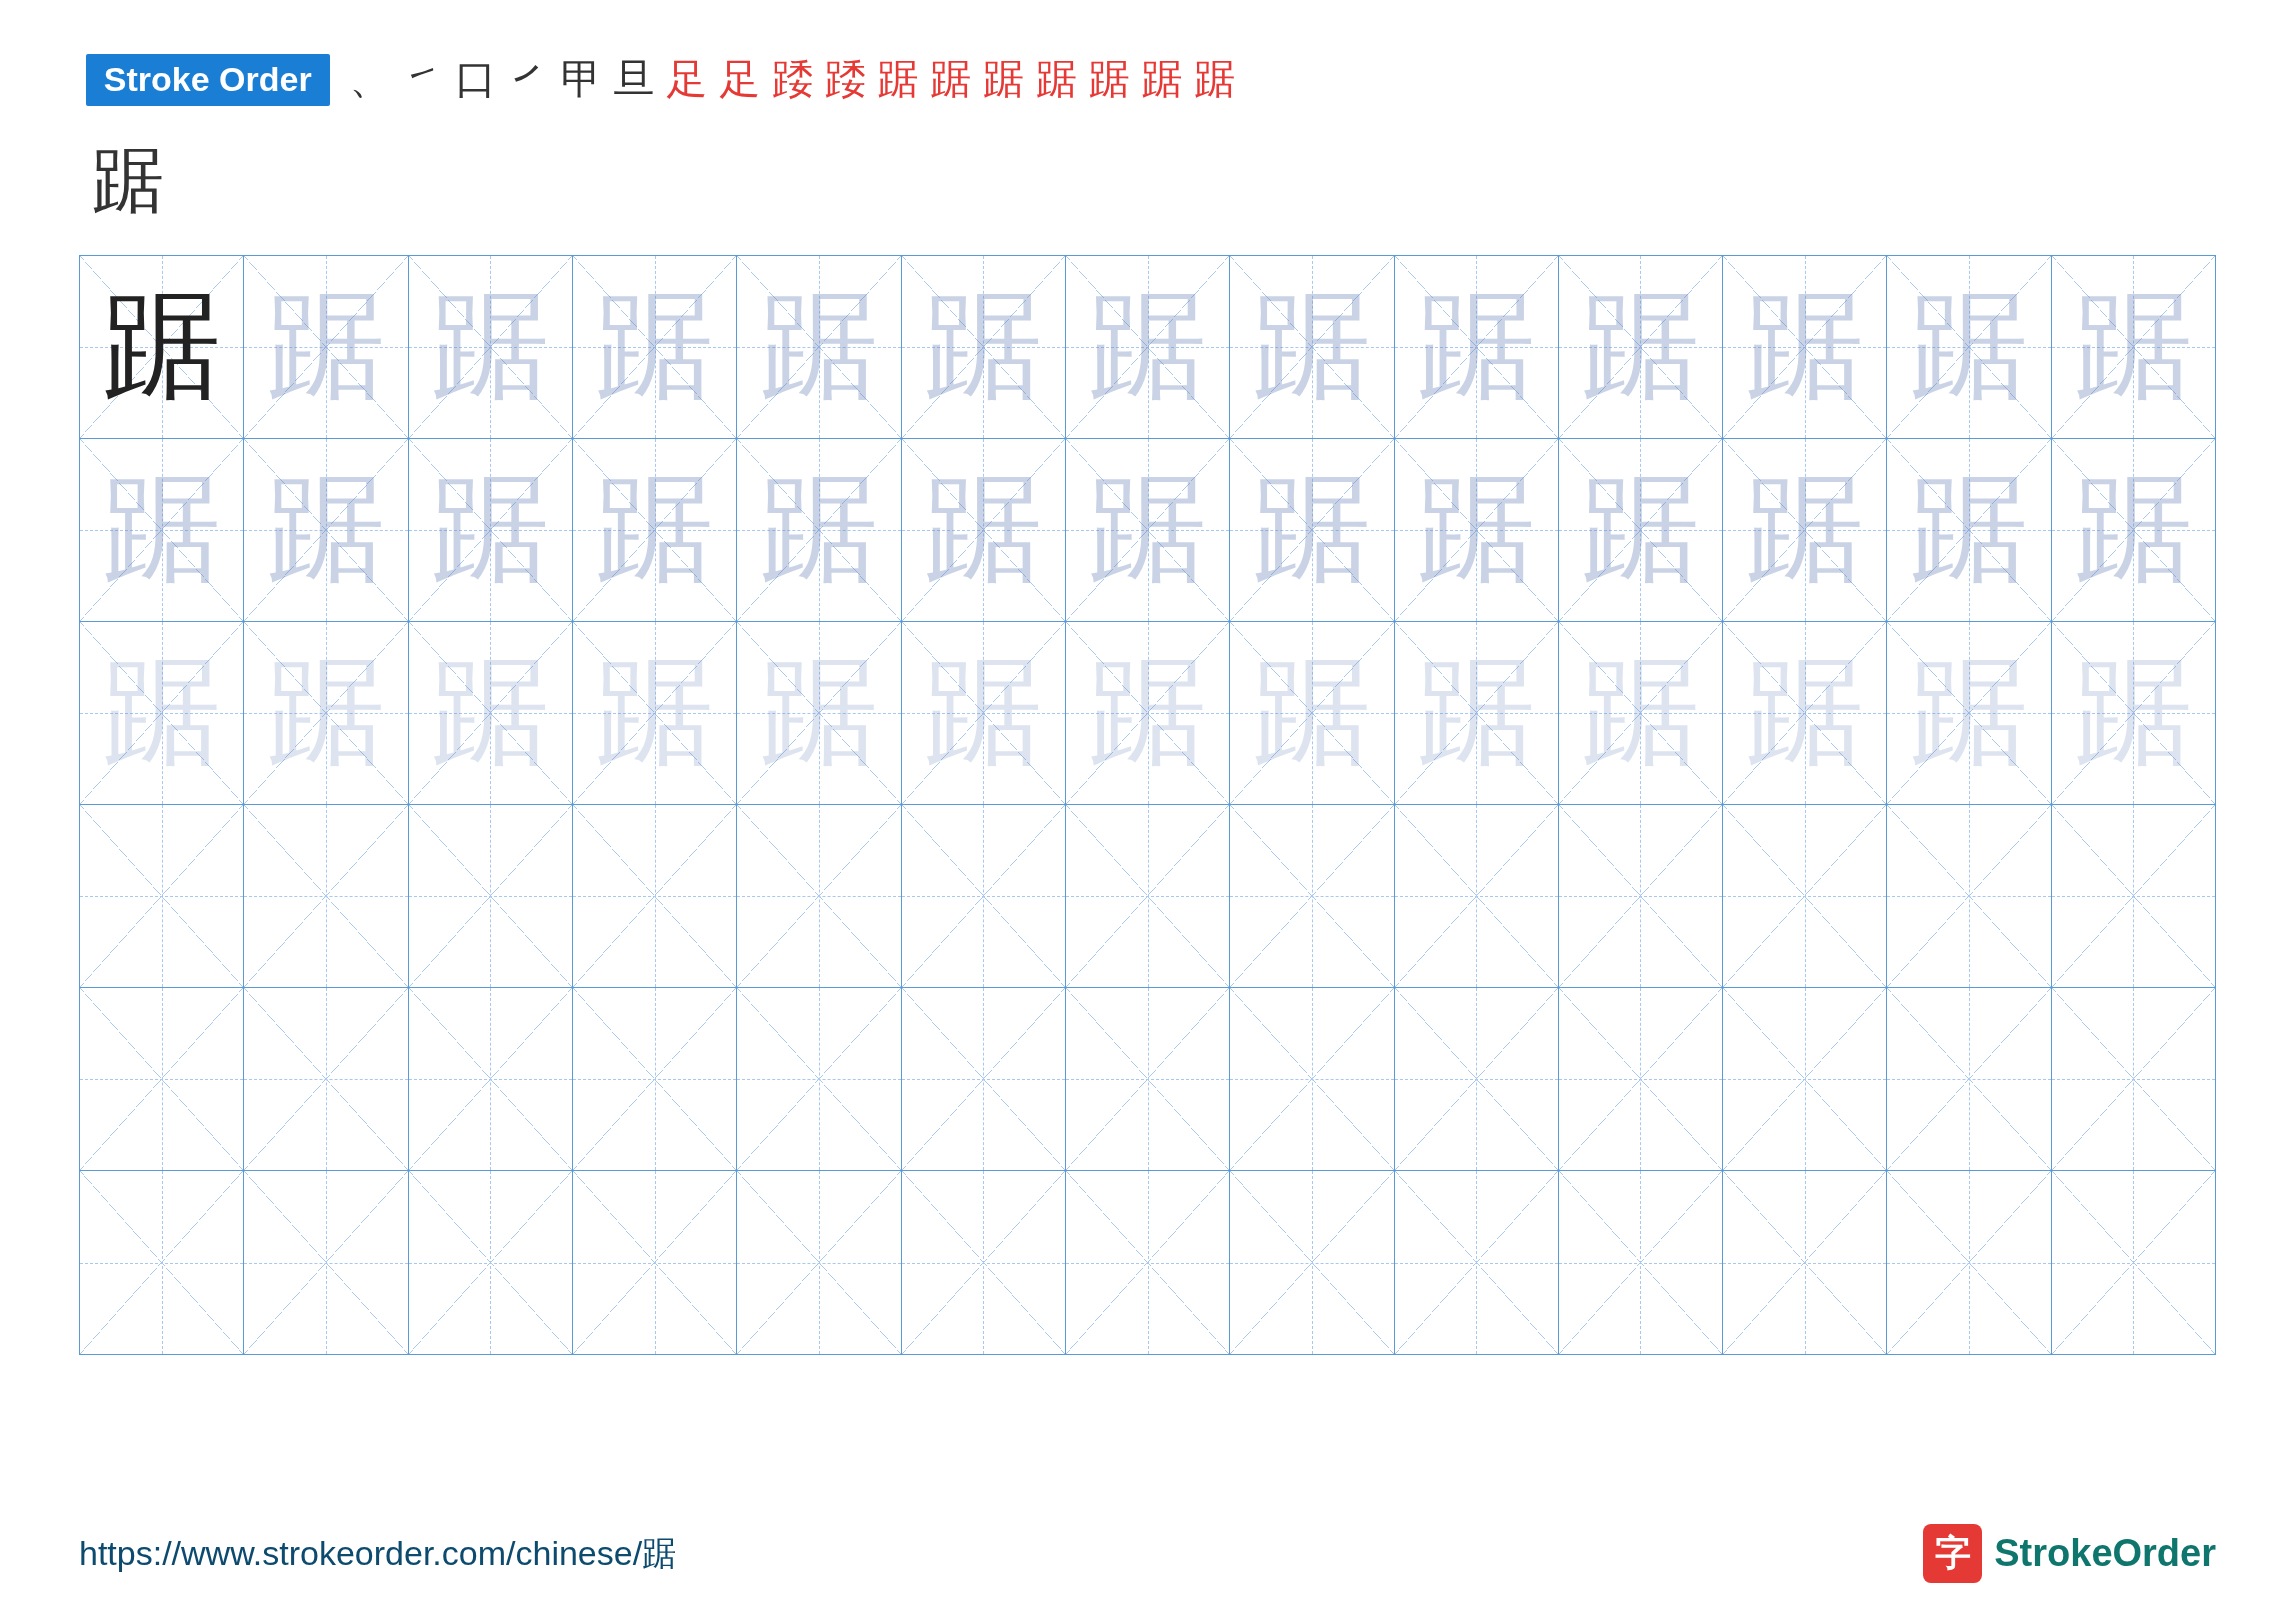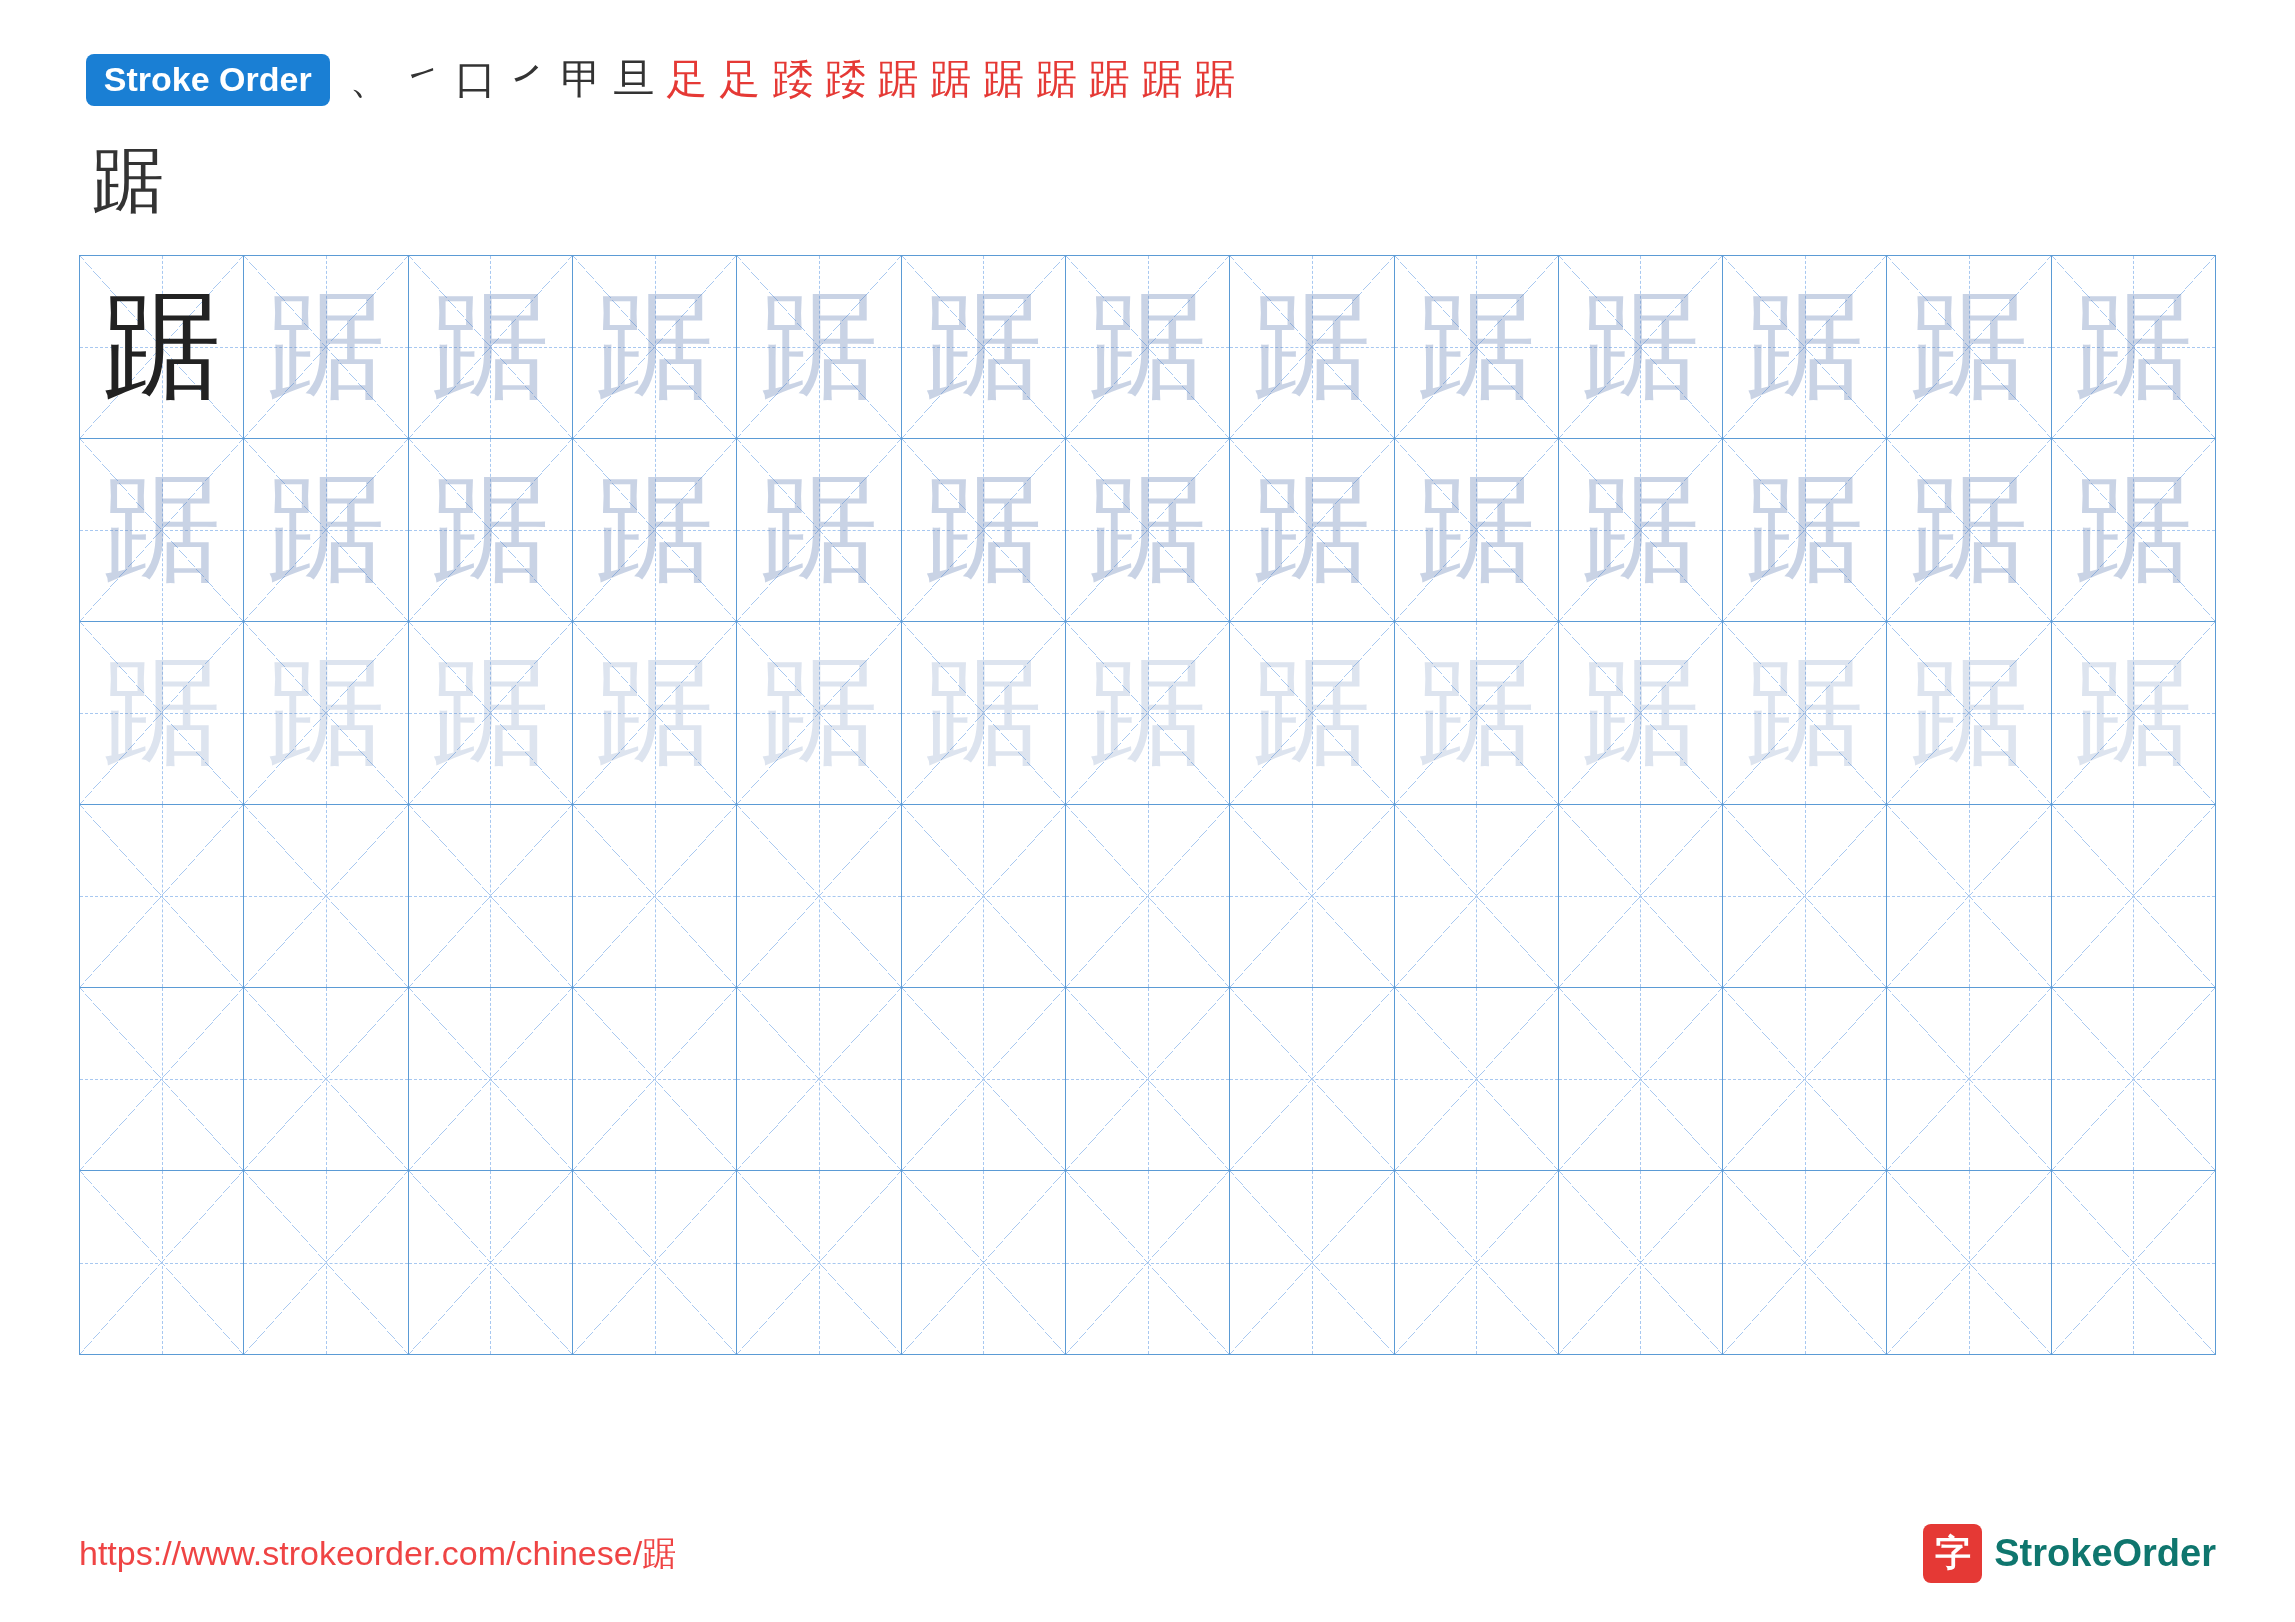--- a/index.html
+++ b/index.html
@@ -39,21 +39,21 @@
       gap: 19.6px;
       margin-bottom: 26px;
       padding-left: 6.5px;
     }
     .stroke-order-badge {
       background: #1a7fd4;
       color: white;
       font-size: 34px;
       font-weight: bold;
       padding: 6.5px 18.3px;
-      border-radius: 8px;
+      border-radius: 2px;
       white-space: nowrap;
     }
     .stroke-chars {
       display: flex;
       align-items: center;
       gap: 11.8px;
     }
     .stroke-char {
       font-size: 41px;
       color: #333;
@@ -159,21 +159,21 @@
     .footer {
       position: absolute;
       bottom: 39px;
       left: 79px;
       right: 79px;
       display: flex;
       align-items: center;
       justify-content: space-between;
     }
     .footer-url {
-      color: #ef4444;
+      color: #0c4a6e;
       font-size: 34px;
       text-decoration: none;
     }
     .footer-logo {
       display: flex;
       align-items: center;
       gap: 11.8px;
     }
     .footer-logo-icon {
       width: 59px;

